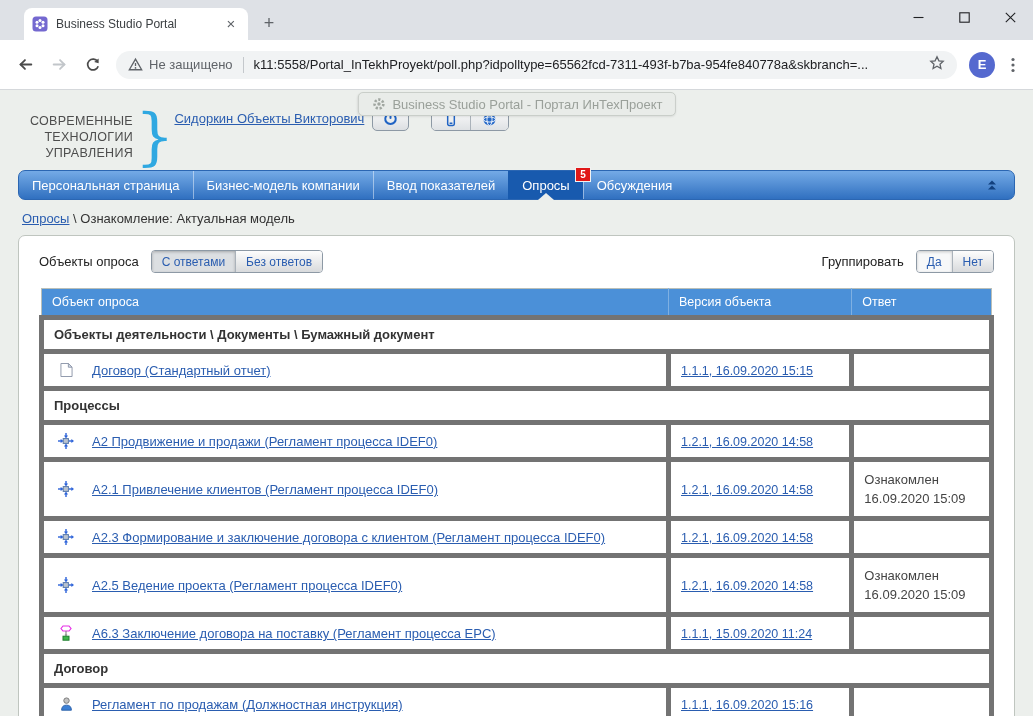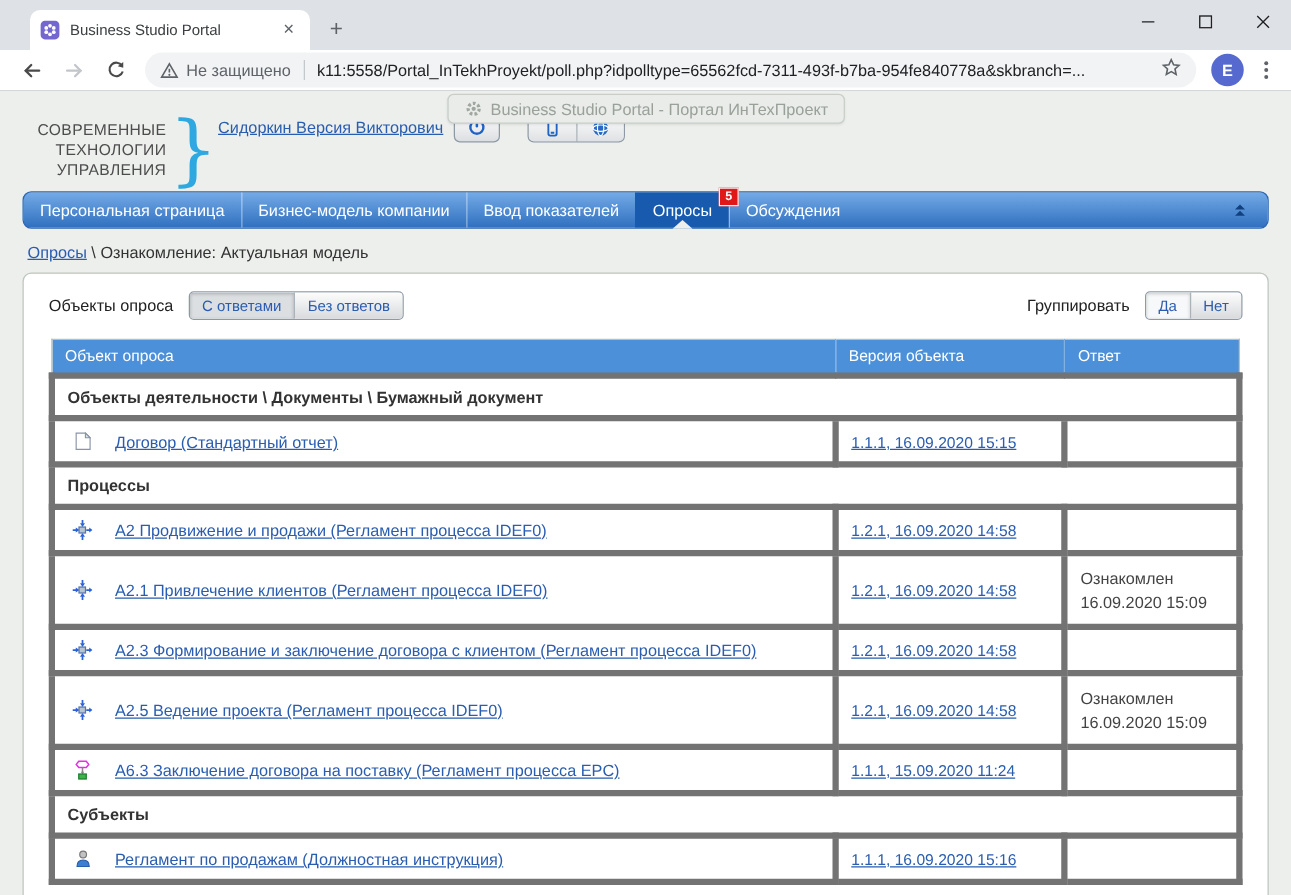--- a/index.html
+++ b/index.html
@@ -9,21 +9,21 @@
 
   
   .titlebar { height:40px; background:#dee1e6; position:relative; display:flex; align-items:flex-end; }
   .tab { width:224px; height:32px; background:#fff; border-radius:8px 8px 0 0; margin-left:24px;
          display:flex; align-items:center; padding:0 8px; }
   .tab-title { font-size:12px; color:#3c4043; margin-left:8px; flex:1; white-space:nowrap; overflow:hidden; }
   .tab-close { color:#5f6368; font-size:15px; width:18px; height:18px; line-height:17px; text-align:center; border-radius:50%; }
   .newtab { width:26px; height:26px; margin:0 0 3px 8px; font-size:18px; color:#5f6368; text-align:center; line-height:25px; border-radius:50%; }
   .win-controls { position:absolute; right:0; top:0; height:34px; display:flex; }
   .win-btn { width:46px; height:34px; display:flex; align-items:center; justify-content:center; color:#202124; }
-  .toolbar { height:33px; background:#fff; border-bottom:1px solid #d5d8db; display:flex; align-items:center; padding:0 8px; }
+  .toolbar { height:50px; background:#fff; border-bottom:1px solid #d5d8db; display:flex; align-items:center; padding:0 8px; }
   .nav-ico { width:28px; height:28px; display:flex; align-items:center; justify-content:center; margin:0 3px; border-radius:50%; }
   .omnibox { flex:1; height:28px; background:#f1f3f4; border-radius:14px; margin:0 6px; display:flex; align-items:center; padding:0 12px; min-width:0; }
   .sec-chip { display:flex; align-items:center; color:#5f6368; font-size:13px; white-space:nowrap; }
   .omni-div { width:1px; height:16px; background:#c4c8cc; margin:0 10px; }
   .omni-url { flex:1; font-size:13px; color:#202124; white-space:nowrap; overflow:hidden; text-overflow:ellipsis; }
   .omni-star { margin-left:8px; }
   .avatar { width:26px; height:26px; border-radius:50%; background:#5569cf; color:#fff; font-size:13px; font-weight:bold;
             display:flex; align-items:center; justify-content:center; margin:0 6px; }
   .menu-dots { width:24px; display:flex; align-items:center; justify-content:center; }
 
@@ -193,21 +193,21 @@
       <div class="logo-text">
         <div>СОВРЕМЕННЫЕ</div>
         <div>ТЕХНОЛОГИИ</div>
         <div>УПРАВЛЕНИЯ</div>
       </div>
       <div class="logo-brace">}</div>
     </div>
 
     <div class="hdr-right">
       <div class="hdr-line">
-        <a class="plink">Сидоркин Версия Викторович</a>
+        <a class="plink">Сидоркин Объекты Викторович</a>
         <div class="pbtn">
           <span class="icon16">
             <svg width="15" height="15" viewBox="0 0 16 16" fill="none" stroke="#1f63c4" stroke-width="2.1" stroke-linecap="round">
               <path d="M5 3.6 A5.6 5.6 0 1 0 11 3.6"></path>
                 <line x1="8" y1="1.2" x2="8" y2="7.4"></line>
               </svg>
           </span>
         </div>
         <div class="btn-pair">
           <div class="pbtn">
@@ -436,21 +436,21 @@
                     <rect x="4" y="11.2" width="6" height="4" fill="#3cb54a" stroke="#1e7e2e"></rect>
                   </svg>
                 </span>
                 <a class="obj-link">А6.3 Заключение договора на поставку (Регламент процесса EPC)</a>
               </div>
             </td>
             <td><a class="ver-link">1.1.1, 15.09.2020 11:24</a></td>
             <td class="ans-cell"></td>
           </tr>
           <tr class="group-row">
-            <td colspan="3">Субъекты</td>
+            <td colspan="3">Договор</td>
           </tr>
           <tr>
             <td class="obj-cell">
               <div class="obj-inner">
                 <span class="icon16">
                   <svg width="15" height="16" viewBox="0 0 16 16">
                     <circle cx="8" cy="4.4" r="2.9" fill="#c2c2c2" stroke="#777"></circle>
                     <path d="M2.8 14.6 q0-5.4 5.2-5.4 q5.2 0 5.2 5.4 z" fill="#3b7fd4" stroke="#2a5fa8"></path>
                   </svg>
                 </span>

